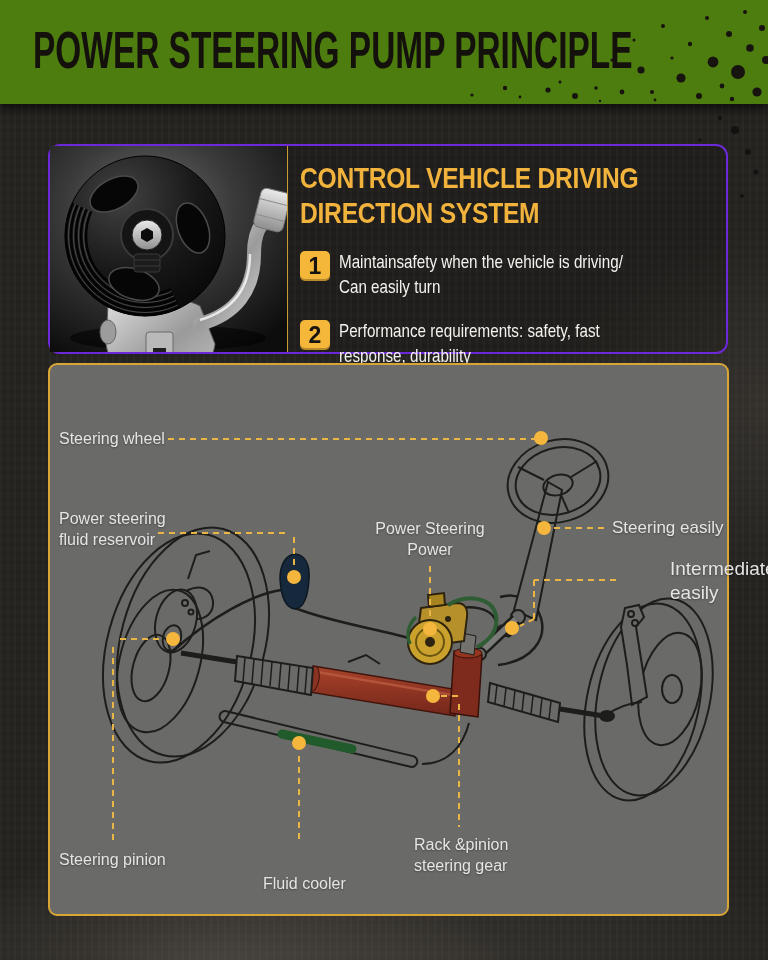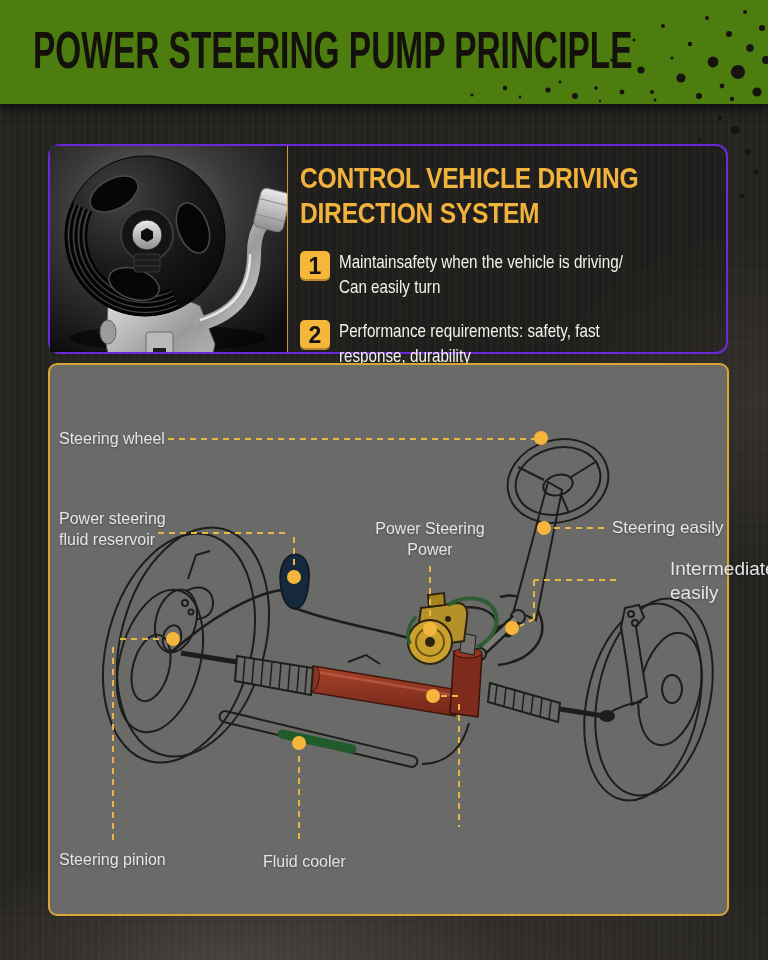--- a/index.html
+++ b/index.html
@@ -350,16 +350,20 @@
   <div class="lbl col" style="left:562px;top:152px">
     <div>Steering easily</div>
   </div>
   <div class="lbl big" style="left:572px;top:192px">
     <div>Intermediate</div>
     <div>easily</div>
   </div>
   <div class="lbl" style="left:9px;top:484px">
     <div>Steering pinion</div>
   </div>
-  <div class="lbl" style="left:213px;top:486px">
+  <div class="lbl" style="left:213px;top:508px">
     <div>Fluid cooler</div>
   </div>
+  <div class="lbl" style="left:364px;top:469px">
+    <div>Rack &amp;pinion</div>
+    <div>steering gear</div>
+  </div>
 </section>
 
 </body></html>

